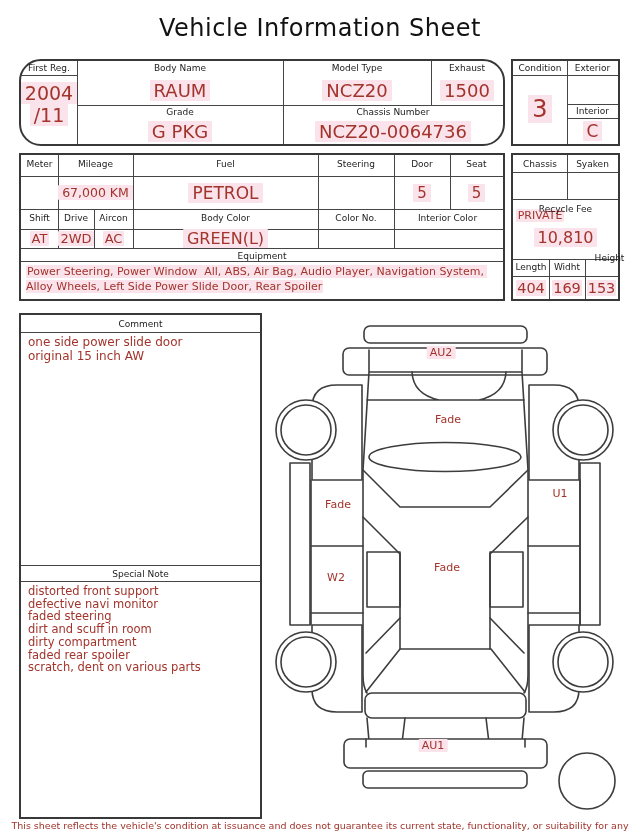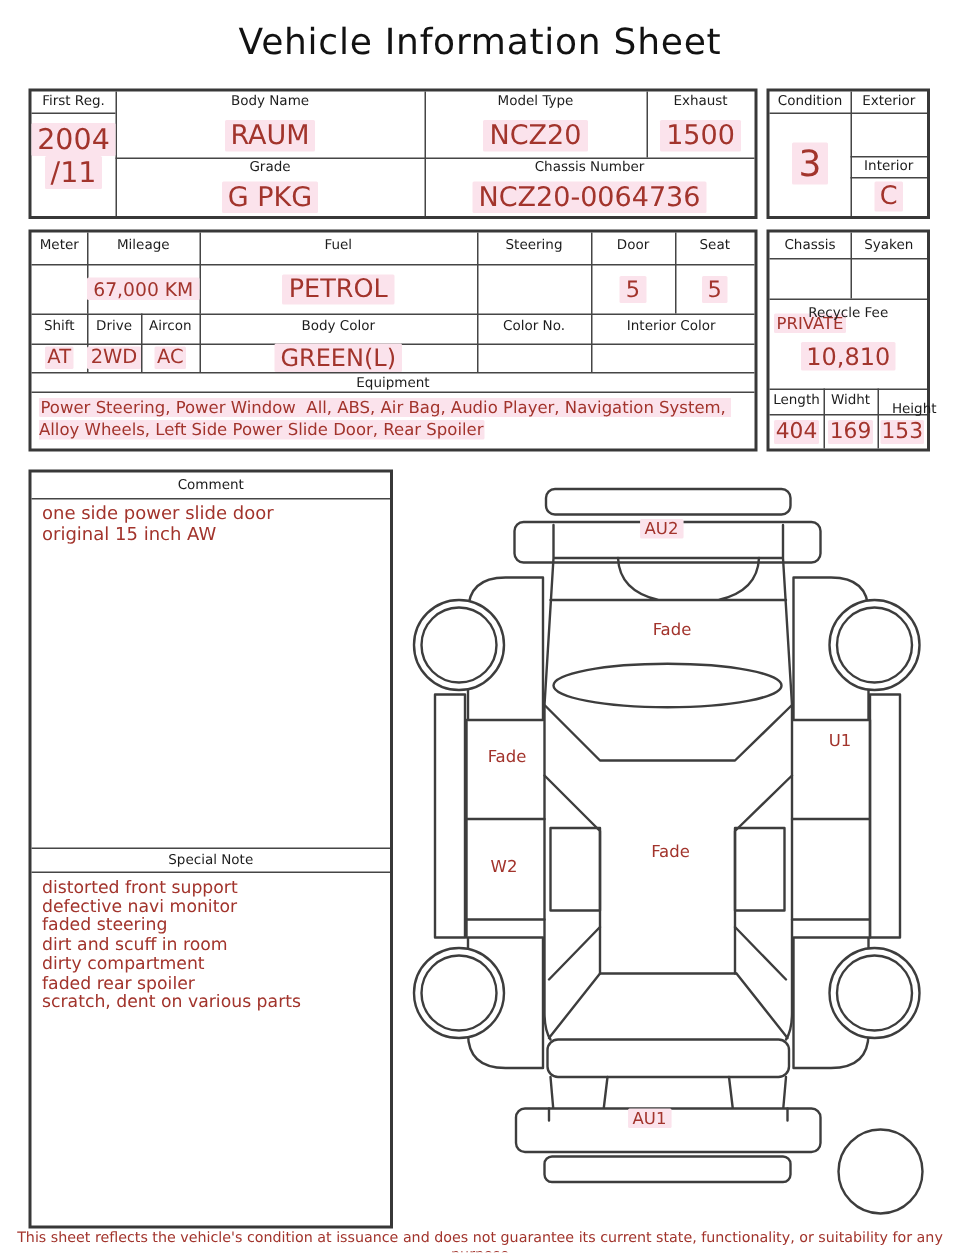--- a/index.html
+++ b/index.html
@@ -42,21 +42,21 @@
   }
   svg{position:absolute;overflow:visible;}
 </style>
 </head>
 <body>
 
 <div id="sheet">
 
   <div class="title">Vehicle Information Sheet</div>
 
-  <div class="box" style="left:19px;top:59px;width:486px;height:87px;">
+  <div class="box" style="left:19px;top:59px;width:486px;height:87px;border-radius:22px;">
     <div class="ln vln" style="left:56px;top:0;height:83px;"></div>
     <div class="ln vln" style="left:262px;top:0;height:83px;"></div>
     <div class="ln vln" style="left:410px;top:0;height:44px;"></div>
     <div class="ln hln" style="left:0;top:14px;width:56px;"></div>
     <div class="ln hln" style="left:56px;top:44px;width:426px;"></div>
 
     <div class="lbl" style="left:0;top:1px;width:56px;height:12px;">First Reg.</div>
     <div class="val" style="left:1px;top:17px;width:54px;height:52px;font-size:19px;flex-direction:column;">
       <span class="hl">2004</span>
       <span class="hl">/11</span>
@@ -187,21 +187,21 @@
       </div>
     <div class="val" style="left:54px;top:19px;width:51px;height:24px;font-size:11px;"></div>
 
     <div class="lbl" style="left:0;top:48px;width:105px;height:12px;">Recycle Fee</div>
     <div class="val" style="left:0;top:62px;width:105px;height:40px;font-size:16px;">
         <span class="hl">10,810</span>
       </div>
 
     <div class="lbl" style="left:0;top:106px;width:36px;height:12px;">Length</div>
     <div class="lbl" style="left:36px;top:106px;width:36px;height:12px;">Widht</div>
-    <div class="lbl" style="left:72px;top:112px;width:49px;height:12px;">Height</div>
+    <div class="lbl" style="left:72px;top:97px;width:49px;height:12px;">Height</div>
     <div class="val" style="left:0;top:122px;width:36px;height:22px;font-size:14.5px;">
         <span class="hl" style="padding:0 1px;">404</span>
       </div>
     <div class="val" style="left:36px;top:122px;width:36px;height:22px;font-size:14.5px;">
         <span class="hl" style="padding:0 1px;">169</span>
       </div>
     <div class="val" style="left:72px;top:122px;width:33px;height:22px;font-size:14.5px;">
         <span class="hl" style="padding:0 1px;">153</span>
       </div>
   </div>

